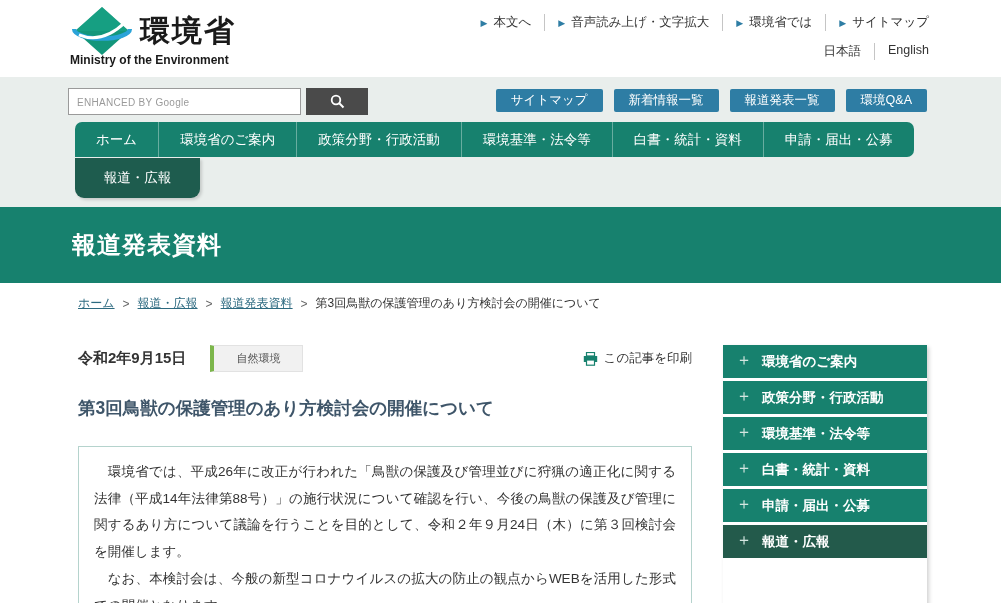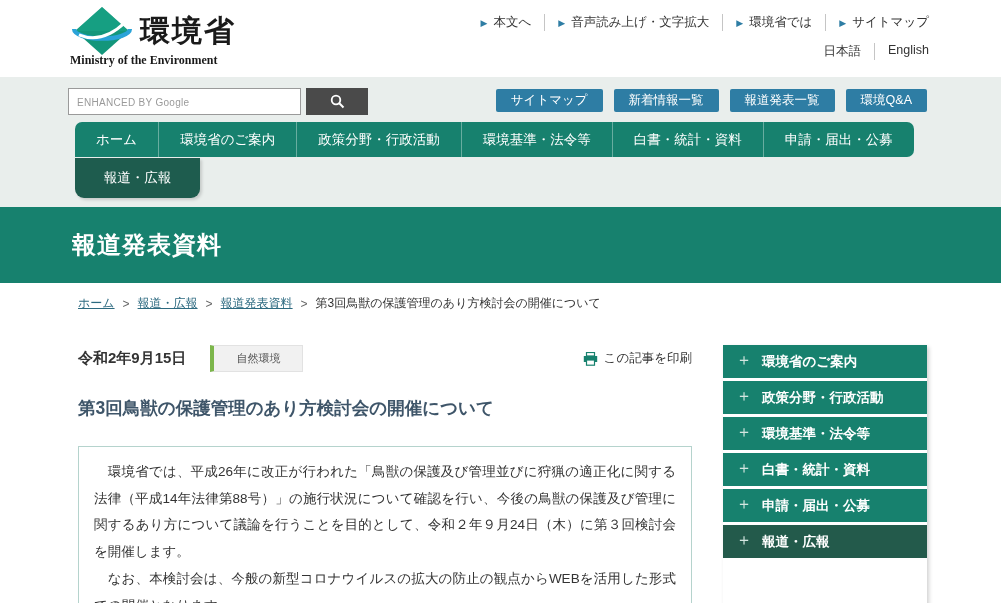--- a/index.html
+++ b/index.html
@@ -5,21 +5,21 @@
   * { margin: 0; padding: 0; box-sizing: border-box; }
   body { font-family: "Liberation Sans", "DejaVu Sans", sans-serif; background: #fff; }
   .page { position: relative; width: 1001px; height: 603px; overflow: hidden; background: #fff; }
 
   
   .header { position: relative; height: 77px; background: #fff; margin-left: 6px; }
   .logo { position: absolute; left: 64px; top: 6px; }
   .logo-row { display: flex; align-items: center; }
   .logo-mark { width: 64px; height: 50px; }
   .logo-title { font-size: 30px; font-weight: bold; color: #1a1a1a; letter-spacing: 2px; margin-left: 6px; }
-  .logo-sub { font-family: Liberation Serif, serif; font-size: 12px; font-weight: bold; color: #1a1a1a; margin-top: -3px; white-space: nowrap; }
+  .logo-sub { font-family: Liberation Sans, sans-serif; font-size: 12px; font-weight: bold; color: #1a1a1a; margin-top: -3px; white-space: nowrap; }
 
   .util-links { position: absolute; right: 72px; top: 14px; display: flex; font-size: 12.5px; color: #333; }
   .util-link { display: flex; align-items: center; padding: 0 13px; border-right: 1px solid #c5c5c5; cursor: pointer; }
   .util-link:last-child { border-right: none; padding-right: 0; }
   .arrow { color: #2e7da4; font-size: 9px; margin-right: 6px; }
   .lang-links { position: absolute; right: 72px; top: 43px; display: flex; font-size: 12.5px; color: #333; }
   .lang-link { padding: 0 13px; cursor: pointer; text-align: right; }
   .lang-link:first-child { border-right: 1px solid #c5c5c5; }
   .lang-link:last-child { padding-right: 0; }
 

